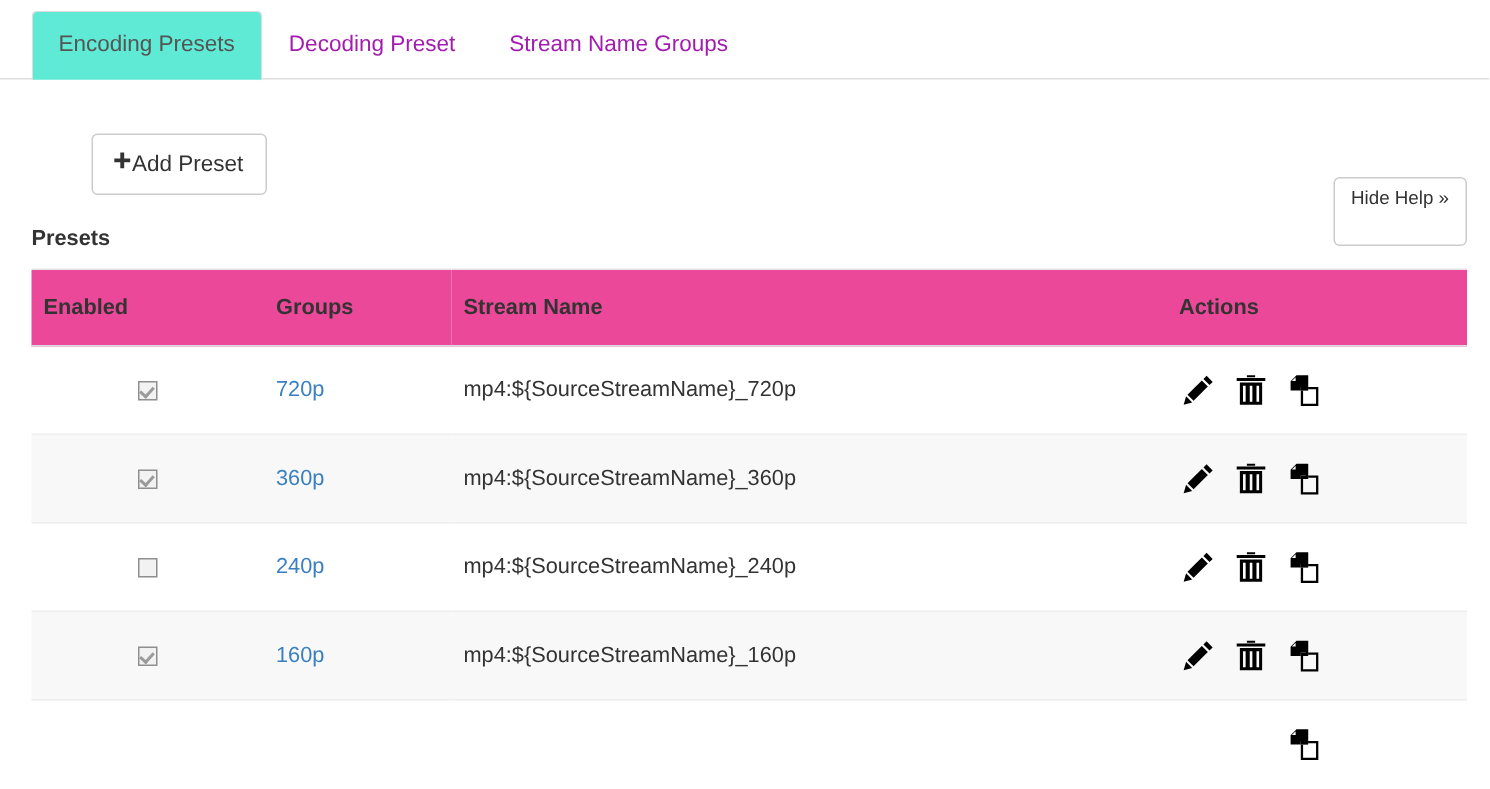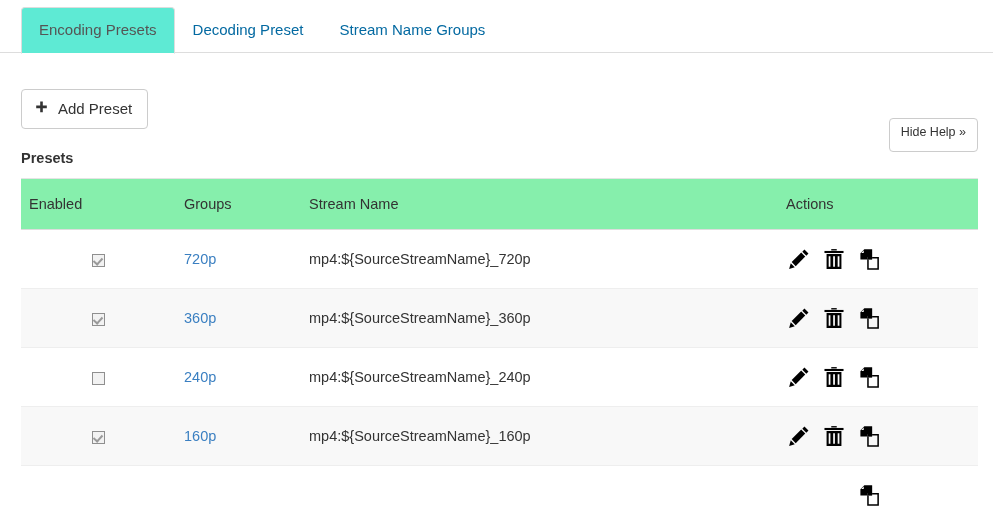--- a/index.html
+++ b/index.html
@@ -26,21 +26,21 @@
   }
   .tab {
     display: inline-block;
     box-sizing: border-box;
     font-size: 15px;
     line-height: 20px;
     padding: 12px 17px 13px 17px;
     margin-top: 7px;
     vertical-align: top;
     cursor: pointer;
-    color: #0369a1;
+    color: #a21caf;
     border: 1px solid transparent;
   }
   .tab.active {
     color: #555555;
     background: #5eead4;
     border: 1px solid #dddddd;
     border-bottom-color: #ffffff;
     border-radius: 4px 4px 0 0;
     position: relative;
     z-index: 2;
@@ -58,47 +58,48 @@
     line-height: 21px;
     color: #333333;
     margin: 0;
   }
   .hide-help-btn {
     position: absolute;
     top: 65px;
     right: 15px;
     font-size: 12.5px;
     line-height: 1;
-    padding: 7px 11px 12px 11px;
+    padding: 7px 11px 24px 11px;
     background: #ffffff;
     border: 1px solid #cccccc;
     border-radius: 4px;
     color: #333333;
     cursor: pointer;
     font-family: "Liberation Sans", sans-serif;
     white-space: nowrap;
   }
 
   
   .toolbar {
     padding: 19px 21px 0 21px;
   }
   .add-preset-btn {
     display: inline-flex;
     align-items: center;
-    gap: 10px;
+    gap: 0;
     font-size: 15px;
     line-height: 1;
     padding: 11px 15px 12px 13px;
     background: #ffffff;
     border: 1px solid #cccccc;
     border-radius: 4px;
     color: #333333;
     cursor: pointer;
     font-family: "Liberation Sans", sans-serif;
+    margin-left: 40px;
   }
   .plus-glyph {
     font-weight: bold;
     font-size: 15px;
     line-height: 1;
   }
 
   
   .section-heading {
     margin: 21px 0 12px 21px;
@@ -111,25 +112,25 @@
   .table-wrap {
     margin: 12px 0 0 21px;
     width: 957px;
   }
   table.presets {
     width: 100%;
     border-collapse: collapse;
     table-layout: fixed;
   }
   table.presets thead th {
-    background: #86efac;
+    background: #ec4899;
     border-top: 1px solid #e4e4e4;
     border-bottom: 1px solid #dddddd;
     font-size: 14.5px;
-    font-weight: normal;
+    font-weight: bold;
     color: #333333;
     text-align: left;
     padding: 14px 8px 14px 8px;
     height: 22px;
   }
   table.presets tbody td {
     border-bottom: 1px solid #eeeeee;
     padding: 16px 8px 16px 8px;
     font-size: 14.5px;
     color: #333333;

